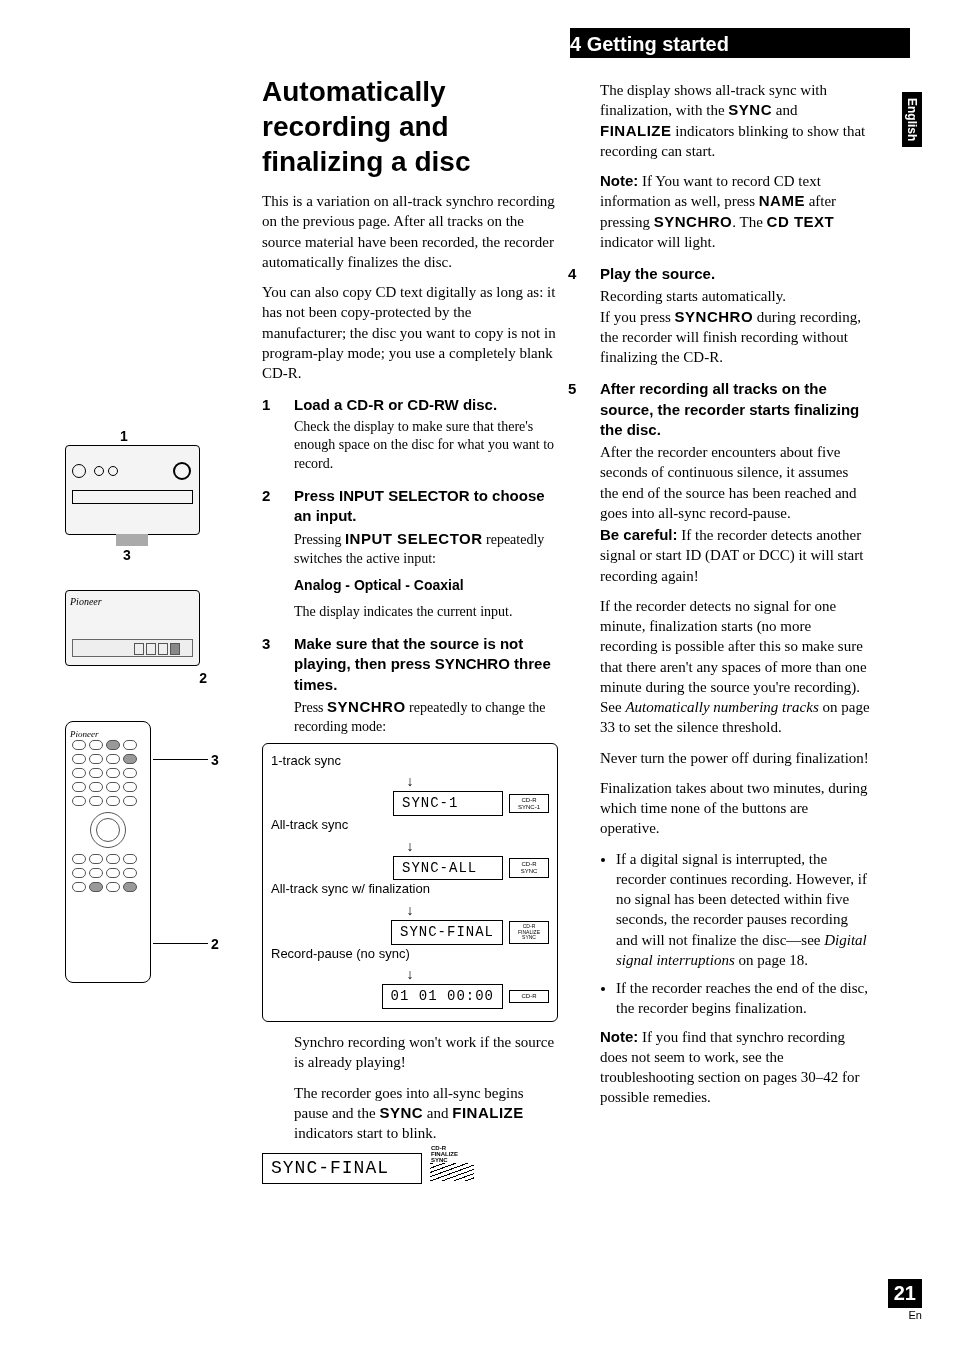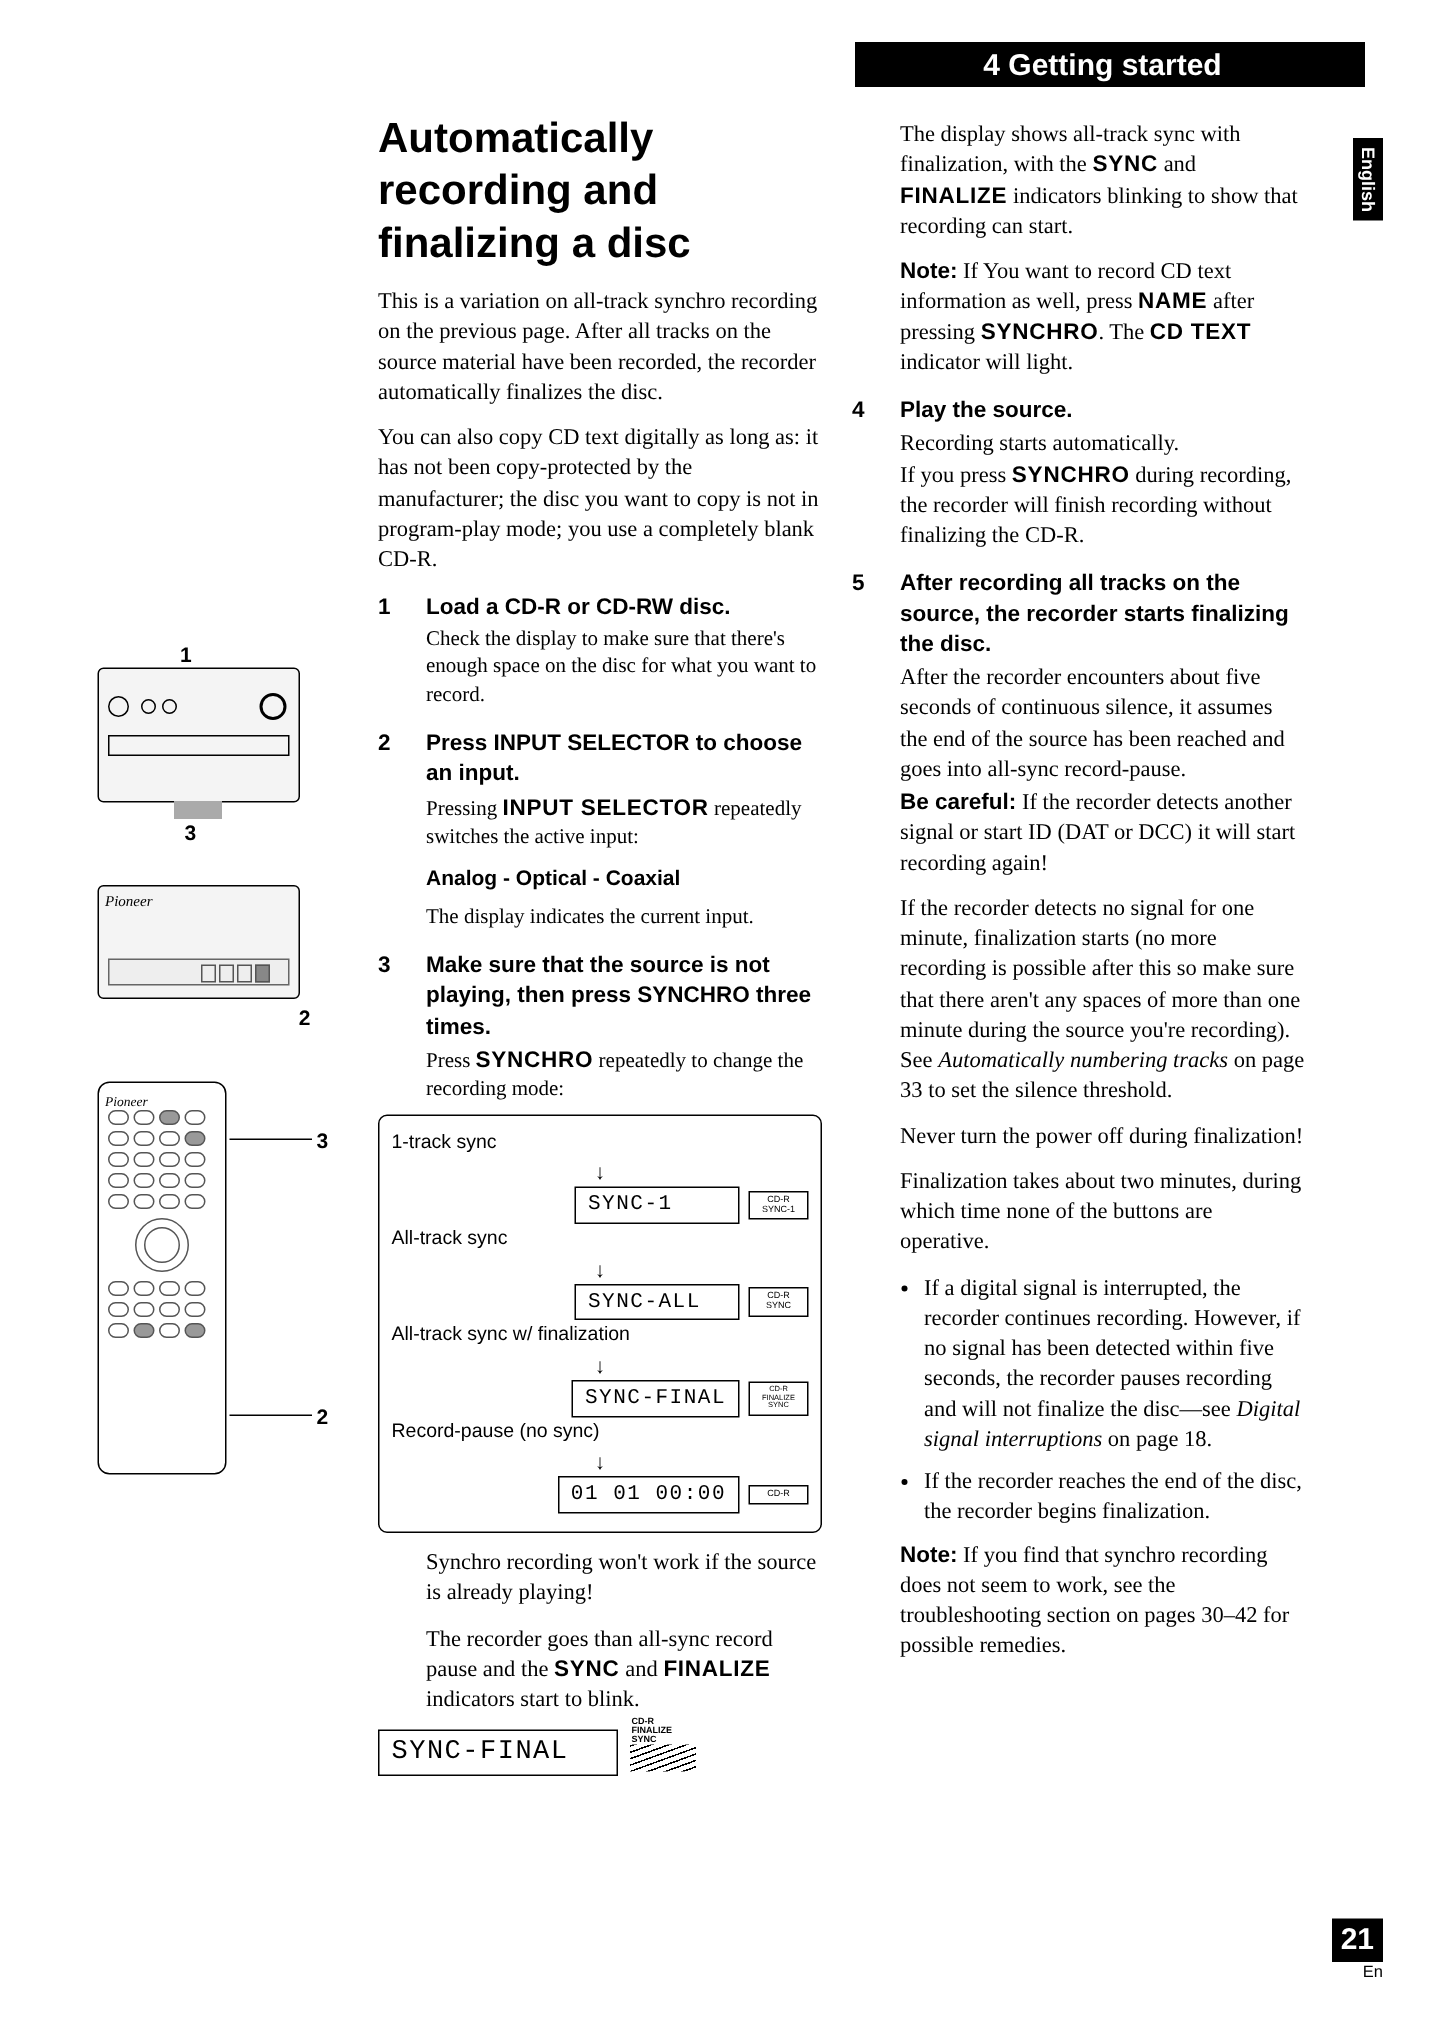--- a/index.html
+++ b/index.html
@@ -17,21 +17,21 @@
     position: absolute;
     top: 28px;
     left: 570px;
     width: 340px;
     height: 30px;
     background: #000;
     color: #fff;
     font-family: Arial, Helvetica, sans-serif;
     font-weight: bold;
     font-size: 20px;
-    text-align: center;
+    text-align: left;
     padding: 3px 10px 0 0;
   }
   .lang-tab {
     position: absolute;
     right: 32px;
     top: 92px;
     background: #000;
     color: #fff;
     writing-mode: vertical-rl;
     font-family: Arial, Helvetica, sans-serif;
@@ -77,21 +77,21 @@
     background: #fff;
   }
   .remote-row { display: flex; gap: 3px; margin: 4px 6px; }
   .remote-btn { border: 1px solid #555; border-radius: 6px; width: 14px; height: 10px; }
   .remote-btn.dark { background: #999; }
   .remote-disc { width: 36px; height: 36px; border: 1px solid #555; border-radius: 50%; margin: 6px auto; position: relative; }
   .remote-disc::after { content:''; position:absolute; left:5px; top:5px; right:5px; bottom:5px; border:1px solid #555; border-radius:50%; }
 
   .center-col {
     position: absolute;
-    left: 252px;
+    left: 262px;
     top: 74px;
     width: 296px;
   }
   h1.title {
     font-family: Arial, Helvetica, sans-serif;
     font-size: 28px;
     font-weight: bold;
     line-height: 1.25;
     margin-bottom: 12px;
   }
@@ -351,21 +351,21 @@
     <div class="arrow-down">↓</div>
     <div class="mode-disp">
         <div class="disp-box">01 01 00:00</div>
         <div class="indicator-box">CD-R</div>
       </div>
   </div>
 
   <div style="margin-left:32px;margin-top:10px;">
     <p class="para">Synchro recording won't work if the source is already playing!</p>
     <p class="para">
-      <span>The recorder goes than all-sync record pause and the </span><span class="inline-bold">SYNC</span><span> and </span><span class="inline-bold">FINALIZE</span><span> indicators start to blink.</span>
+      <span>The recorder goes into all-sync begins pause and the </span><span class="inline-bold">SYNC</span><span> and </span><span class="inline-bold">FINALIZE</span><span> indicators start to blink.</span>
     </p>
   </div>
 
   <div class="bottom-disp">
     <div class="disp-box">SYNC-FINAL</div>
     <div class="stripes">
       <span class="small-txt">CD-R
 FINALIZE
 SYNC</span>
     </div>

